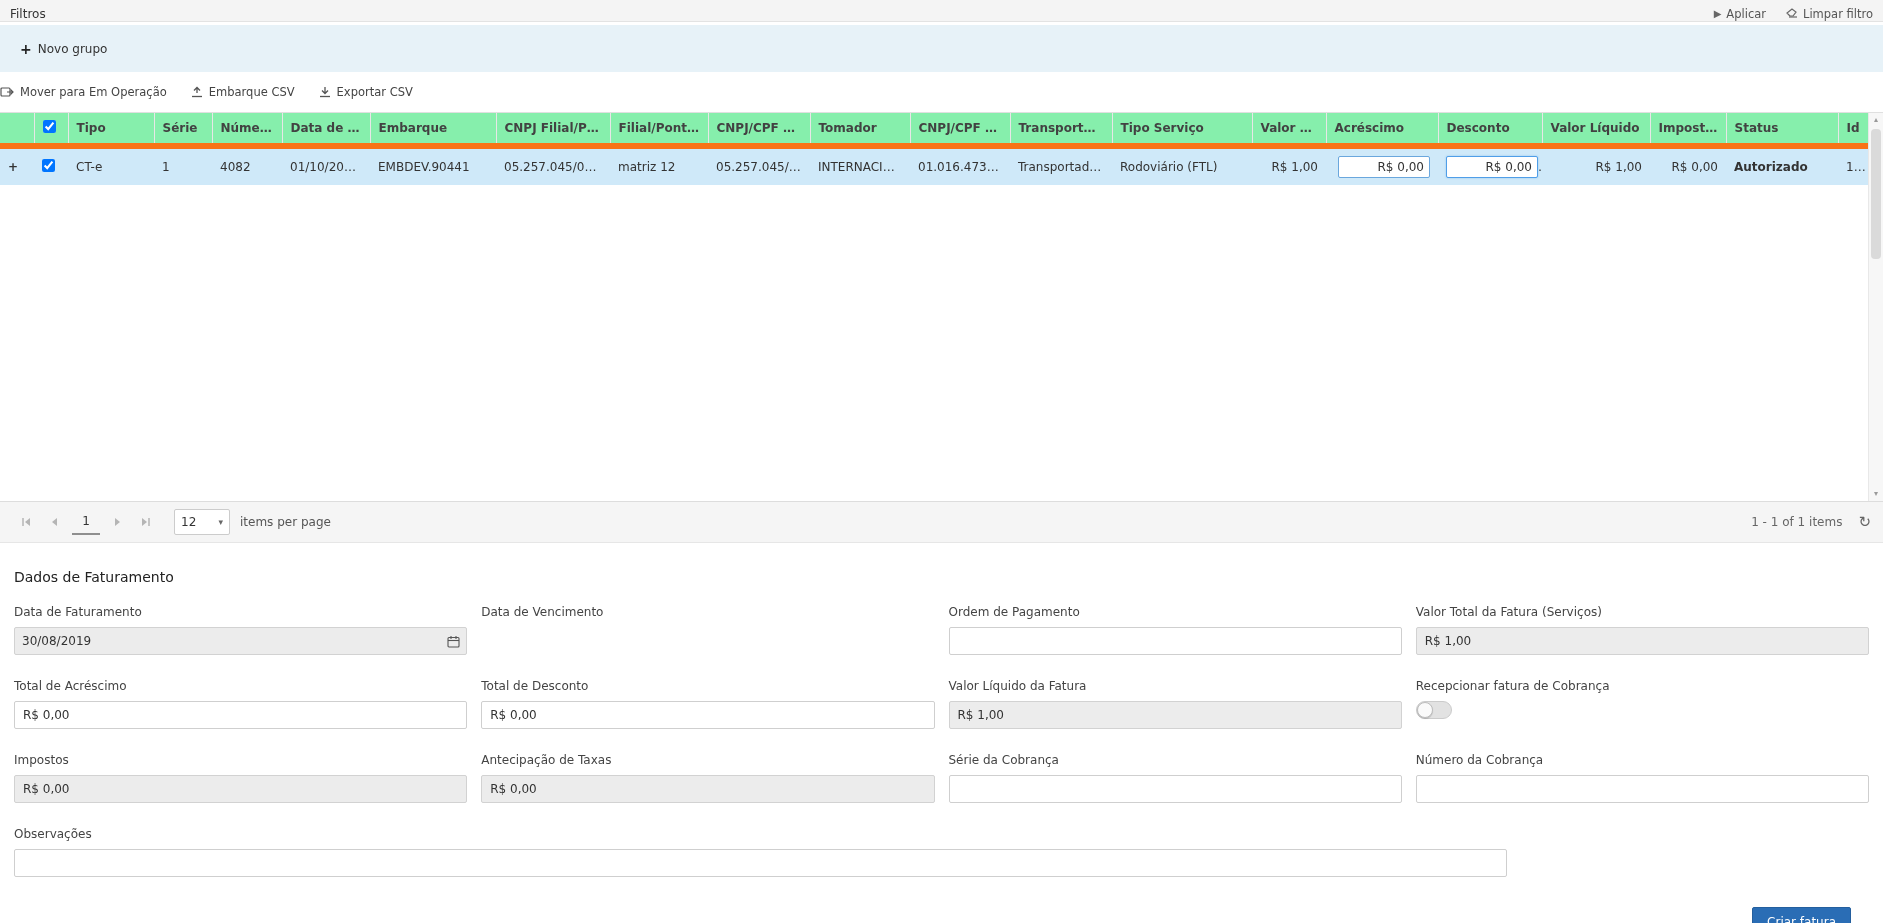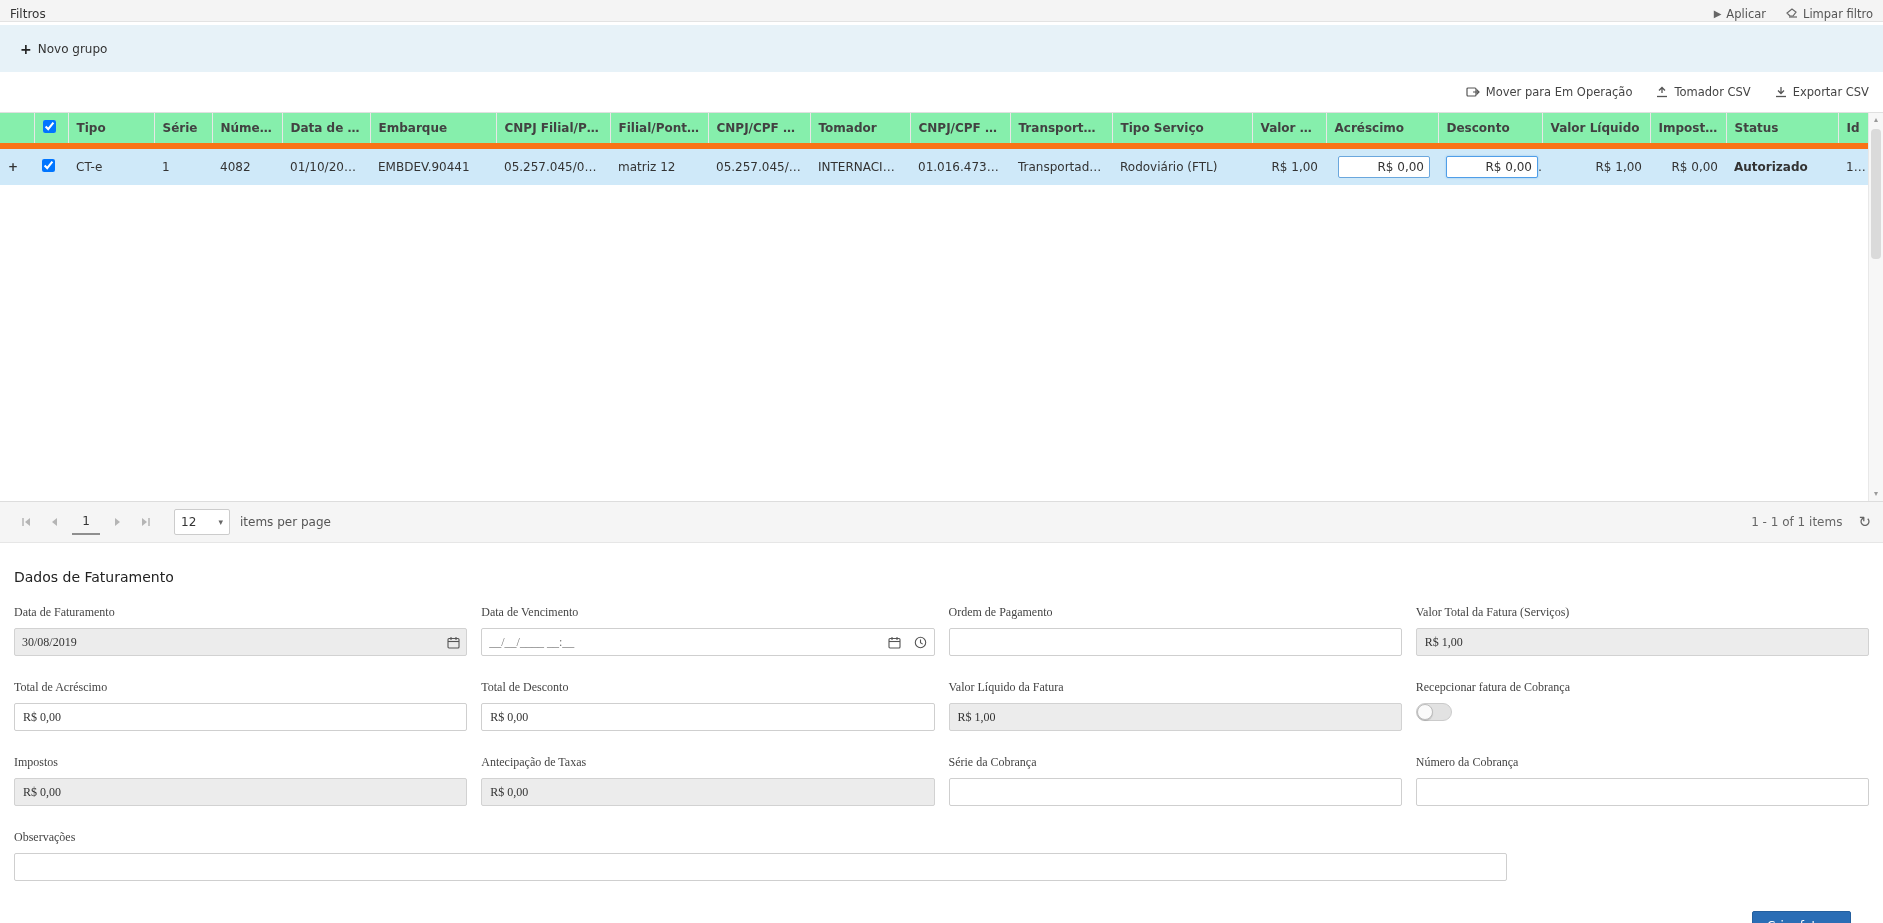--- a/index.html
+++ b/index.html
@@ -11,21 +11,21 @@
   .filters-bar .spacer { flex:1; }
   .bar-action { display:flex; align-items:center; gap:5px; color:#555; font-size:11.5px; cursor:pointer; margin-left:20px; }
   .bar-action .glyph { font-size:10px; color:#666; line-height:1; }
 
   
   .groups-panel { margin-top:3px; height:47px; background:#e7f2f8; display:flex; align-items:center; padding:0 10px; }
   .new-group-btn { display:flex; align-items:center; gap:6px; font-size:12px; color:#333; background:transparent; border:none; cursor:pointer; padding:6px 10px; font-family:inherit; }
   .new-group-btn .plus { font-size:14px; font-weight:bold; color:#222; line-height:1; }
 
   
-  .grid-toolbar { height:40px; display:flex; justify-content:flex-end; align-items:center; gap:24px; padding-right:14px; font-size:11.5px; color:#444; }
+  .grid-toolbar { height:40px; display:flex; align-items:center; gap:24px; padding-right:14px; font-size:11.5px; color:#444; }
   .tool-btn { display:flex; align-items:center; gap:6px; cursor:pointer; }
   .tool-btn svg { display:block; }
 
   
   .grid-wrap { position:relative; border-top:1px solid #e0e0e0; height:389px; overflow:hidden; }
   table.grid { width:calc(100% - 15px); border-collapse:collapse; table-layout:fixed; font-size:12px; }
   table.grid th { background:#86efac; border-bottom:6px solid #f97316; border-left:1px solid #e7e7e7; font-weight:bold; color:#424242; text-align:left; padding:7px 8px; white-space:nowrap; overflow:hidden; text-overflow:ellipsis; height:30px; cursor:pointer; }
   table.grid th:first-child { border-left:none; }
   table.grid td { padding:7px 8px; height:31px; white-space:nowrap; overflow:hidden; text-overflow:ellipsis; color:#333; }
   tr.selected td { background:#cfe9f9; }
@@ -49,21 +49,21 @@
   .size-select { margin-left:14px; width:56px; height:26px; border:1px solid #ccc; border-radius:2px; background:#fff; display:flex; align-items:center; justify-content:space-between; padding:0 6px; cursor:pointer; color:#333; }
   .size-select .chev { font-size:9px; color:#666; }
   .ipp { margin-left:10px; }
   .pager .spacer { flex:1; }
   .range { color:#666; margin-right:16px; }
   .refresh { font-size:15px; color:#666; cursor:pointer; }
 
   
   .billing { padding:26px 14px 0 14px; }
   .billing-title { font-size:14px; font-weight:normal; color:#222; margin-bottom:20px; }
-  .form-grid { display:grid; grid-template-columns:repeat(4,1fr); column-gap:14px; row-gap:24px;font-family:Liberation Serif, serif; }
+  .form-grid { display:grid; grid-template-columns:repeat(4,1fr); column-gap:14px; row-gap:24px; }
   .field label { display:block; font-size:12px; color:#444; margin-bottom:8px; }
   .input, .input-wrap { width:100%; height:28px; border:1px solid #cfcfcf; border-radius:2px; background:#fff; font-size:12px; color:#333; }
   .input { padding:0 8px; font-family:inherit; }
   .input.ro, .input-wrap.ro { background:#ececec; border-color:#d2d2d2; }
   .input-wrap { display:flex; align-items:center; }
   .input-wrap input { flex:1; border:none; background:transparent; height:100%; padding:0 7px; font-size:12px; font-family:inherit; color:#333; outline:none; }
   .icon-btn { width:26px; height:100%; display:flex; align-items:center; justify-content:center; cursor:pointer; background:transparent; border:none; padding:0; }
   .icon-btn svg { display:block; }
   
   .toggle { width:36px; height:18px; border-radius:10px; background:#e2e2e2; border:1px solid #cbcbcb; position:relative; cursor:pointer; margin-top:5px; }
@@ -118,21 +118,21 @@
       </span>
       <span>Mover para Em Operação</span>
     </span>
     <span class="tool-btn">
       <span>
         <svg width="12" height="12" viewBox="0 0 12 12">
             <path d="M6 1 v6 M3 4.5 L6 1.5 L9 4.5" fill="none" stroke="#555" stroke-width="1.3"></path>
             <path d="M1 10.5 h10" stroke="#555" stroke-width="1.3"></path>
           </svg>
       </span>
-      <span>Tomador CSV</span>
+      <span>Embarque CSV</span>
     </span>
     <span class="tool-btn">
       <span>
         <svg width="12" height="12" viewBox="0 0 12 12">
             <path d="M6 1 v6 M3 4.5 L6 7.5 L9 4.5" fill="none" stroke="#555" stroke-width="1.3"></path>
             <path d="M1 10.5 h10" stroke="#555" stroke-width="1.3"></path>
           </svg>
       </span>
       <span>Exportar CSV</span>
     </span>
@@ -273,36 +273,20 @@
                 <rect x="1" y="2.5" width="11" height="9.5" rx="1" fill="none" stroke="#555" stroke-width="1.1"></rect>
                 <path d="M1 5.5 h11" stroke="#555" stroke-width="1.1"></path>
                 <path d="M4 1 v3 M9 1 v3" stroke="#555" stroke-width="1.1"></path>
               </svg>
           </button>
         </div>
       </div>
 
       <div class="field">
         <label>Data de Vencimento</label>
-        <div class="input-wrap">
-          <input placeholder="__/__/____ __:__" style="">
-          <button class="icon-btn">
-            <svg width="13" height="13" viewBox="0 0 13 13">
-                <rect x="1" y="2.5" width="11" height="9.5" rx="1" fill="none" stroke="#555" stroke-width="1.1"></rect>
-                <path d="M1 5.5 h11" stroke="#555" stroke-width="1.1"></path>
-                <path d="M4 1 v3 M9 1 v3" stroke="#555" stroke-width="1.1"></path>
-              </svg>
-          </button>
-          <button class="icon-btn">
-            <svg width="13" height="13" viewBox="0 0 13 13">
-                <circle cx="6.5" cy="6.5" r="5.2" fill="none" stroke="#555" stroke-width="1.1"></circle>
-                <path d="M6.5 3.5 v3.2 l2.2 1.4" fill="none" stroke="#555" stroke-width="1.1"></path>
-              </svg>
-          </button>
-        </div>
       </div>
 
       <div class="field">
         <label>Ordem de Pagamento</label>
         <input class="input" style="">
       </div>
 
       <div class="field">
         <label>Valor Total da Fatura (Serviços)</label>
         <input class="input ro" readonly="" value="R$ 1,00" style="">

